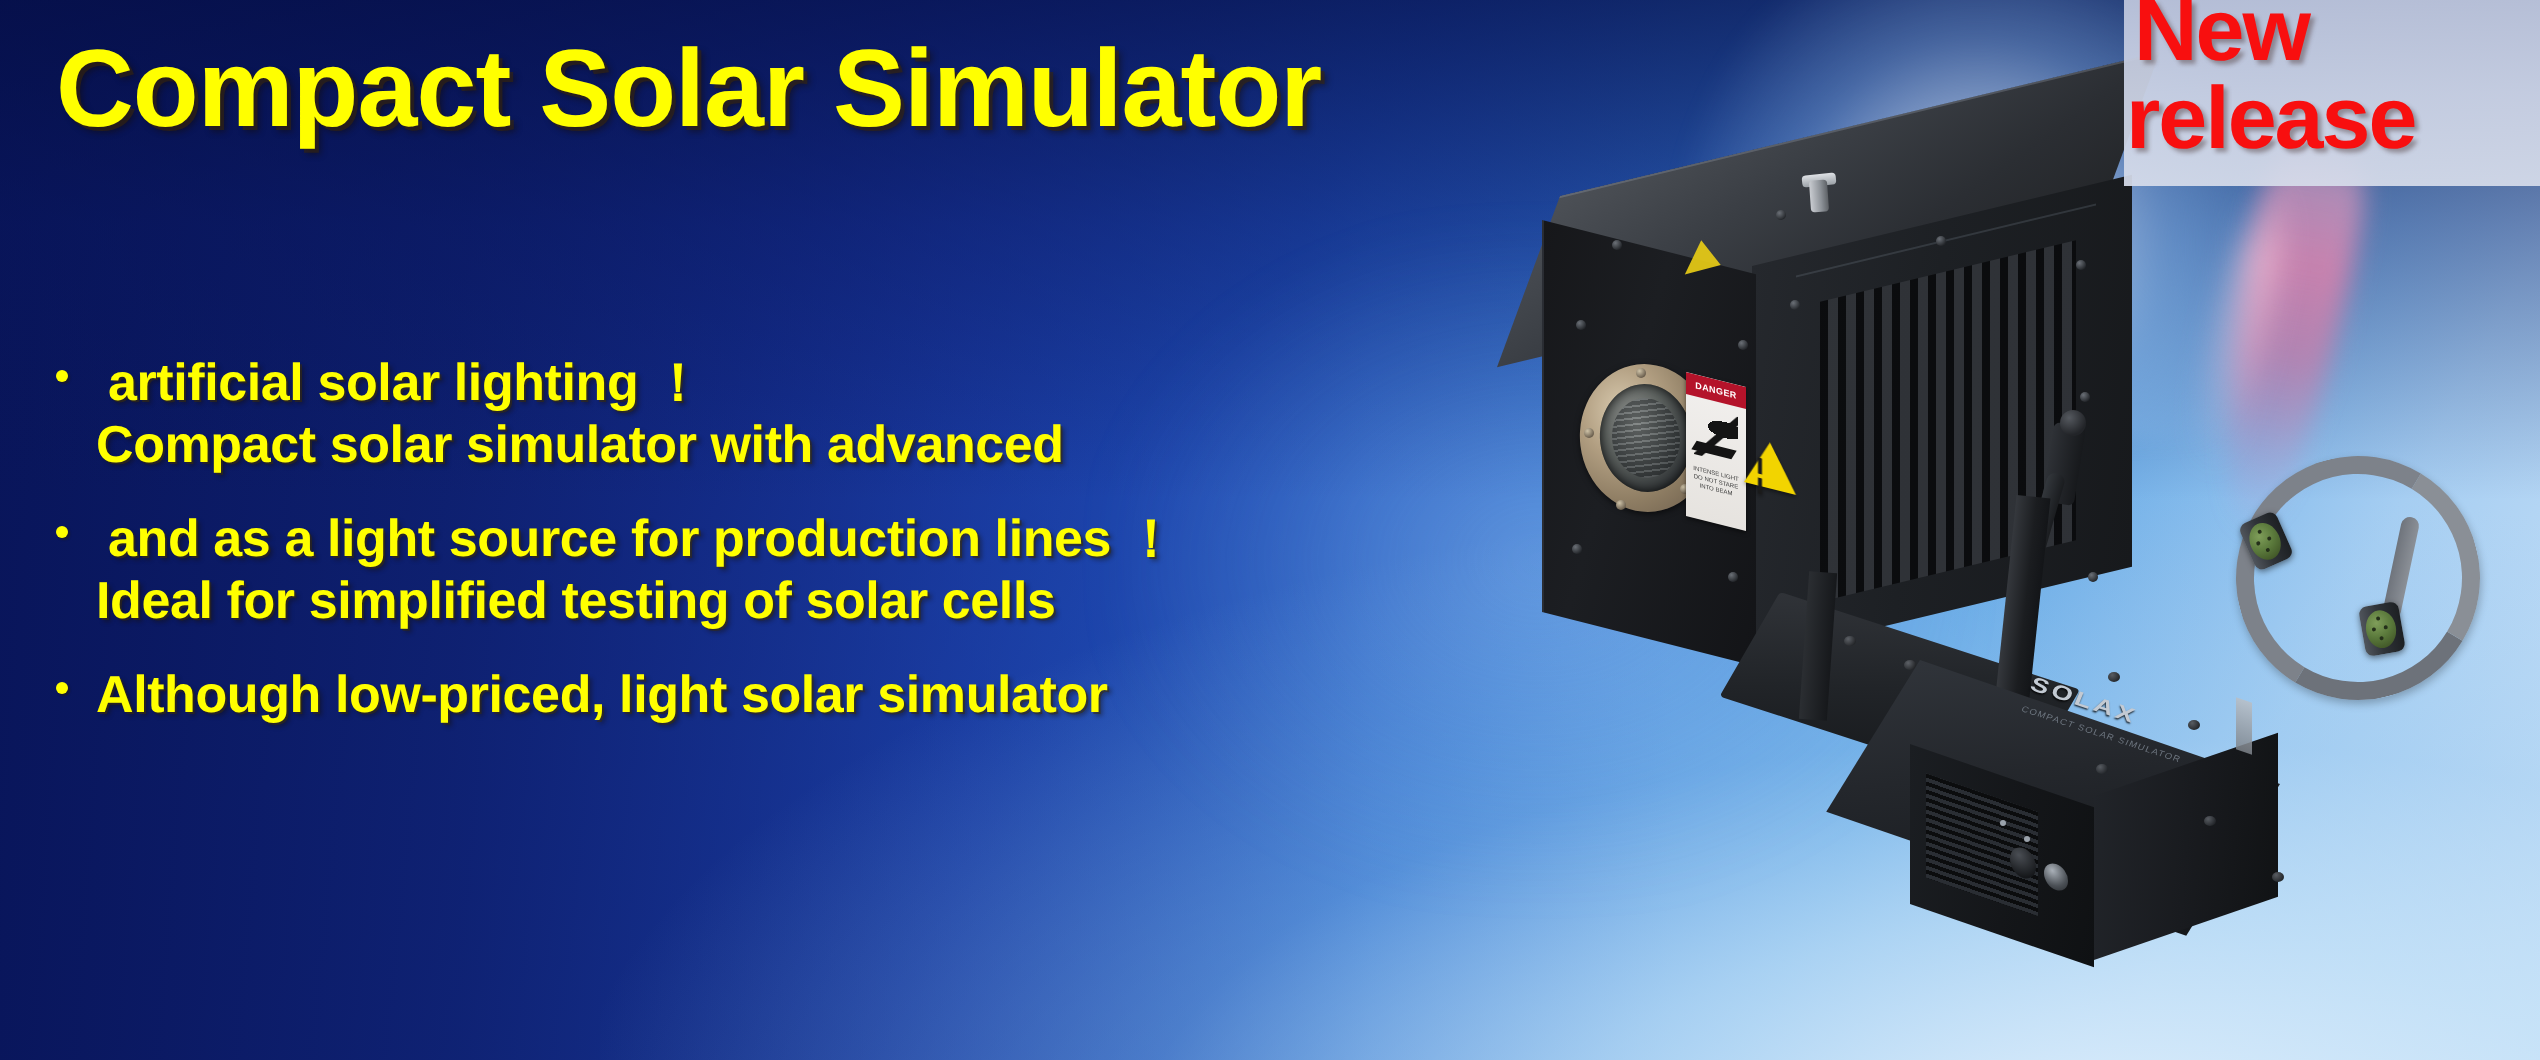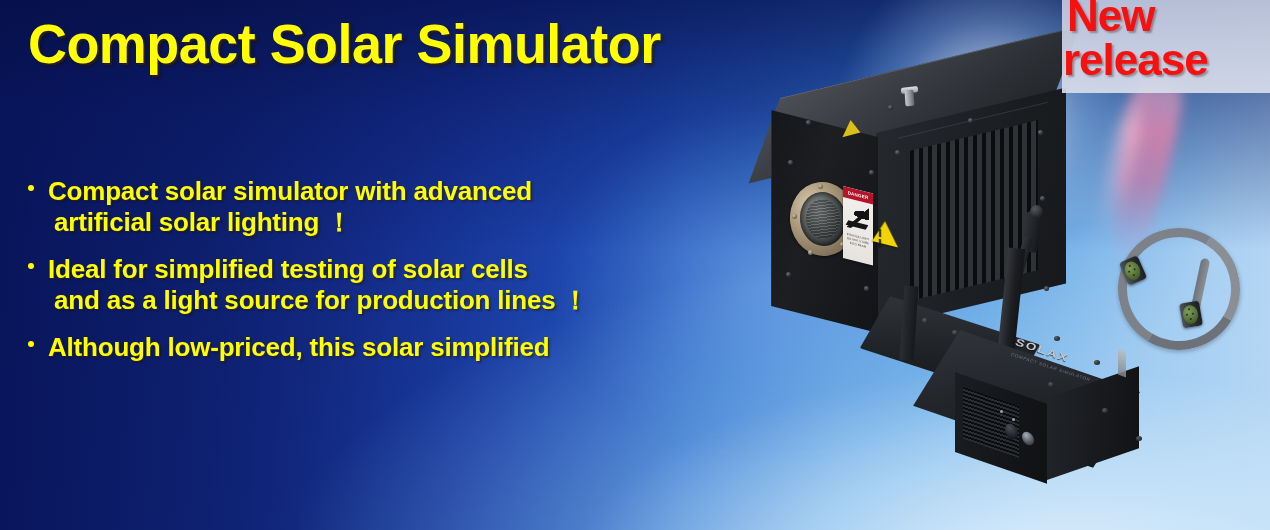--- a/index.html
+++ b/index.html
@@ -630,33 +630,33 @@
     </div>
 
   </div>
 
   <div class="headline">Compact Solar Simulator</div>
 
   <div class="bullets">
 
     <div class="bullet">
       <span class="bullet-dot"></span>
+      <div class="bullet-line indent">artificial solar lighting ！</div>
       <div class="bullet-line">Compact solar simulator with advanced</div>
-      <div class="bullet-line indent">artificial solar lighting ！</div>
     </div>
 
     <div class="bullet">
       <span class="bullet-dot"></span>
+      <div class="bullet-line indent">and as a light source for production lines ！</div>
       <div class="bullet-line">Ideal for simplified testing of solar cells</div>
-      <div class="bullet-line indent">and as a light source for production lines ！</div>
     </div>
 
     <div class="bullet">
       <span class="bullet-dot"></span>
-      <div class="bullet-line">Although low-priced, this solar simplified</div>
+      <div class="bullet-line">Although low-priced, light solar simulator</div>
     </div>
 
   </div>
 
   <div class="badge">
     <div class="badge-text">New</div>
     <div class="badge-text l2">release</div>
   </div>
 
 </div>

